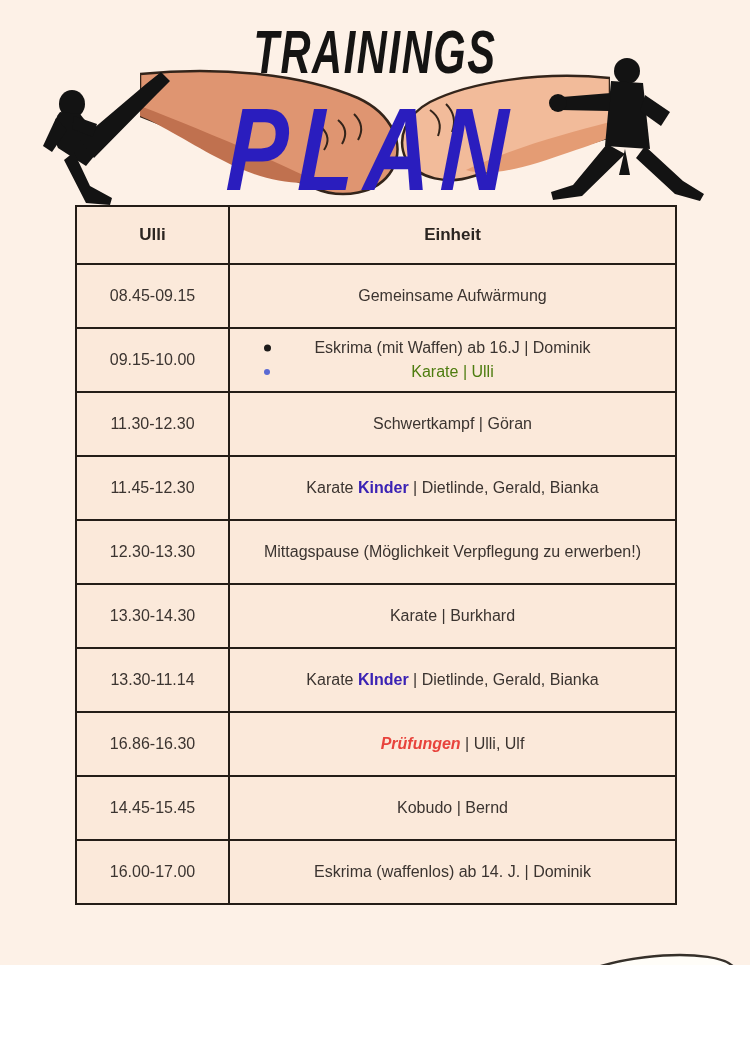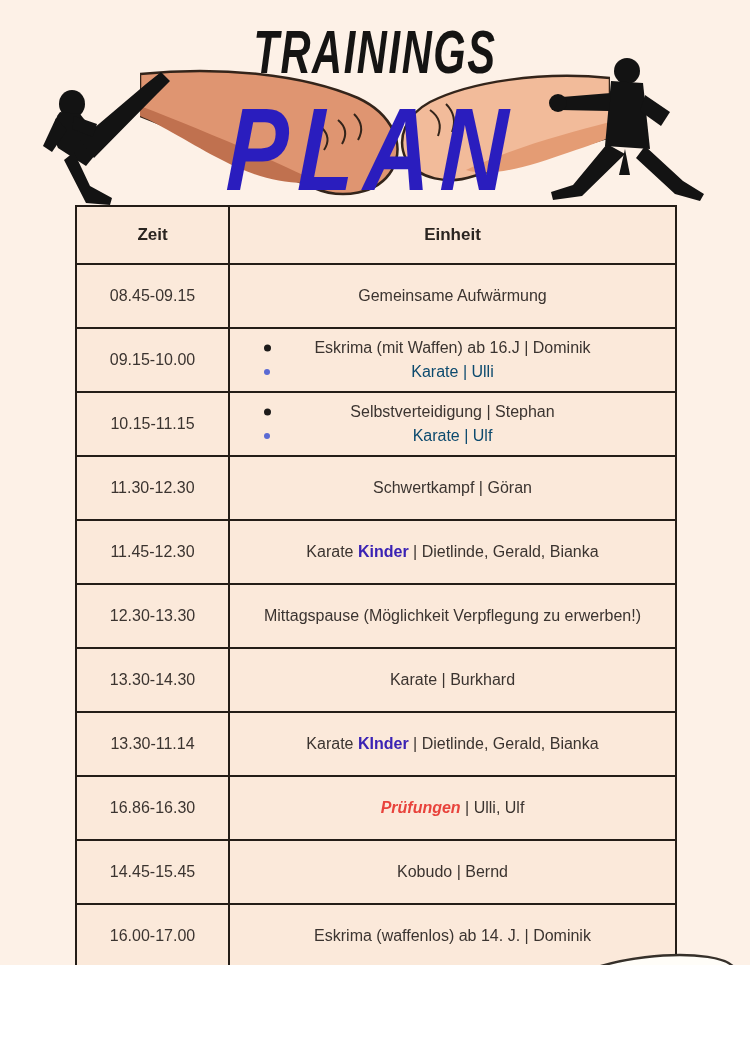--- a/index.html
+++ b/index.html
@@ -36,21 +36,21 @@
   .schedule th{height:56px;font-size:17px;font-weight:bold;color:#2b2521;}
   .schedule td{height:62px;}
   .line{position:relative;line-height:24px;}
   .bullet{
     position:absolute;left:34px;top:50%;transform:translateY(-50%);
     width:7px;height:7px;border-radius:50%;
   }
   .bullet-black{background:#1d1b1a;}
   .bullet-blue{background:#5b6ad3;width:6px;height:6px;}
   .seg-normal{color:#3b3430;}
-  .seg-blue{color:#0c4a6e;}
+  .seg-blue{color:#4d7c0f;}
   .seg-kinder{color:#3a22b4;font-weight:bold;}
   .seg-red{color:#e8433c;font-weight:bold;font-style:italic;}
   .belt{position:absolute;left:548px;top:942px;z-index:8;}
 </style>
 </head>
 <body>
 
 <div class="page">
 
   <svg class="hdr-art" style="left:140px;top:66px;" width="470" height="140" viewBox="0 0 470 140">
@@ -93,43 +93,36 @@
   <div class="title1">TRAININGS</div>
   <div class="title2">PLAN</div>
 
   <table class="schedule">
     <colgroup>
         <col style="width:153px">
         <col style="width:447px">
       </colgroup>
     <thead>
       <tr>
-        <th>Zeit</th>
+        <th>Ulli</th>
         <th>Einheit</th>
       </tr>
     </thead>
     <tbody>
         <tr>
           <td class="zeit">08.45-09.15</td>
           <td class="einheit">
             <div class="line"><span class="seg-normal">Gemeinsame Aufwärmung</span></div>
           </td>
         </tr>
         <tr>
           <td class="zeit">09.15-10.00</td>
           <td class="einheit">
             <div class="line"><span class="bullet bullet-black"></span><span class="seg-normal">Eskrima (mit Waffen) ab 16.J | Dominik</span></div>
             <div class="line"><span class="bullet bullet-blue"></span><span class="seg-blue">Karate | Ulli</span></div>
-          </td>
-        </tr>
-        <tr>
-          <td class="zeit">10.15-11.15</td>
-          <td class="einheit">
-            <div class="line"><span class="bullet bullet-black"></span><span class="seg-normal">Selbstverteidigung | Stephan</span></div>
-            <div class="line"><span class="bullet bullet-blue"></span><span class="seg-blue">Karate | Ulf</span></div>
           </td>
         </tr>
         <tr>
           <td class="zeit">11.30-12.30</td>
           <td class="einheit">
             <div class="line"><span class="seg-normal">Schwertkampf | Göran</span></div>
           </td>
         </tr>
         <tr>
           <td class="zeit">11.45-12.30</td>

